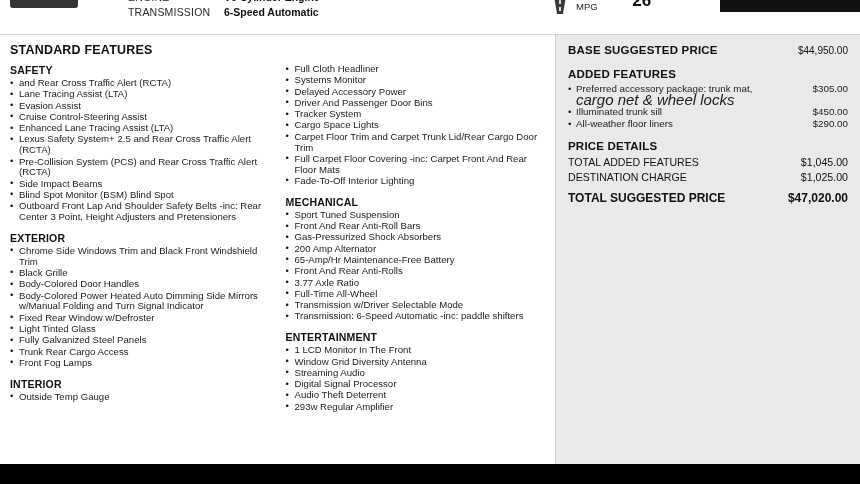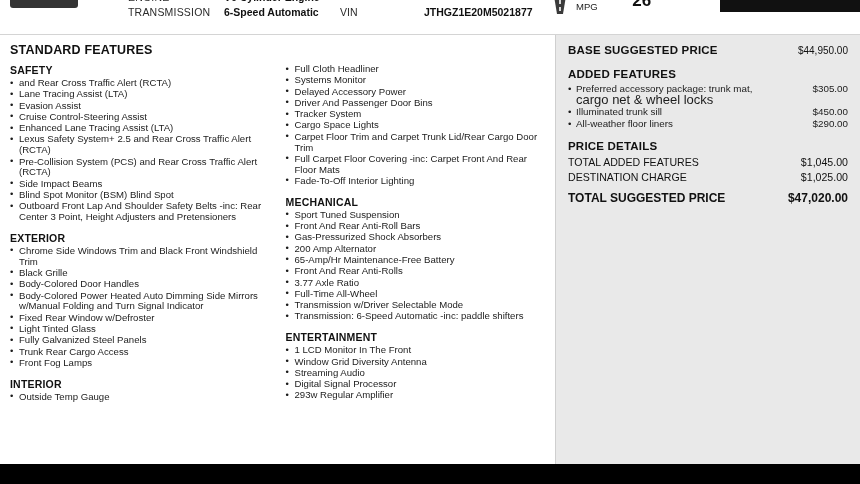--- a/index.html
+++ b/index.html
@@ -231,22 +231,23 @@
     font-size: 9.8px;
   }
   ul.opts li .oname {
     padding-right: 8px;
   }
   ul.opts li .oprice {
     white-space: nowrap;
   }
   .opt-sub {
     display: block;
-    font-size: 13px;
+    font-size: 15px;
     line-height: 11.4px;
+    font-style: italic;
   }
   .detail-row {
     display: flex;
     justify-content: space-between;
     font-size: 10.6px;
     line-height: 15px;
     color: #111;
   }
   .total-row {
     display: flex;
@@ -283,24 +284,20 @@
         <div class="spec-row">
           <div class="spec-label">TRANSMISSION</div>
           <div class="spec-value">6-Speed Automatic</div>
         </div>
       </div>
 
       <div class="vin-block">
         <div class="vin-row">
           <div class="vin-label">&nbsp;</div>
           <div class="vin-value">&nbsp;</div>
-        </div>
-        <div class="vin-row">
-          <div class="vin-label">VIN</div>
-          <div class="vin-value">JTHGZ1E20M5021877</div>
         </div>
       </div>
 
       <div class="mpg-block">
         <div class="mpg-icon">
           <svg width="16" height="26" viewBox="0 0 16 26">
             <path d="M5 26 L1 2 L15 2 L11 26 Z" fill="#3a3a3a"></path>
             <rect x="7.2" y="5" width="1.6" height="4" fill="#fff"></rect>
             <rect x="7.2" y="12" width="1.6" height="4" fill="#fff"></rect>
             <rect x="7.2" y="19" width="1.6" height="4" fill="#fff"></rect>
@@ -382,20 +379,21 @@
               <li>Transmission w/Driver Selectable Mode</li>
               <li>Transmission: 6-Speed Automatic -inc: paddle shifters</li>
             </ul>
 
             <div class="grp-title">ENTERTAINMENT</div>
             <ul class="feat">
               <li>1 LCD Monitor In The Front</li>
               <li>Window Grid Diversity Antenna</li>
               <li>Streaming Audio</li>
               <li>Digital Signal Processor</li>
+              <li>Audio Theft Deterrent</li>
               <li>293w Regular Amplifier</li>
             </ul>
           </div>
 
         </div>
       </div>
 
       <div class="right-col">
         <div class="price-row head">
           <div class="lbl">BASE SUGGESTED PRICE</div>

